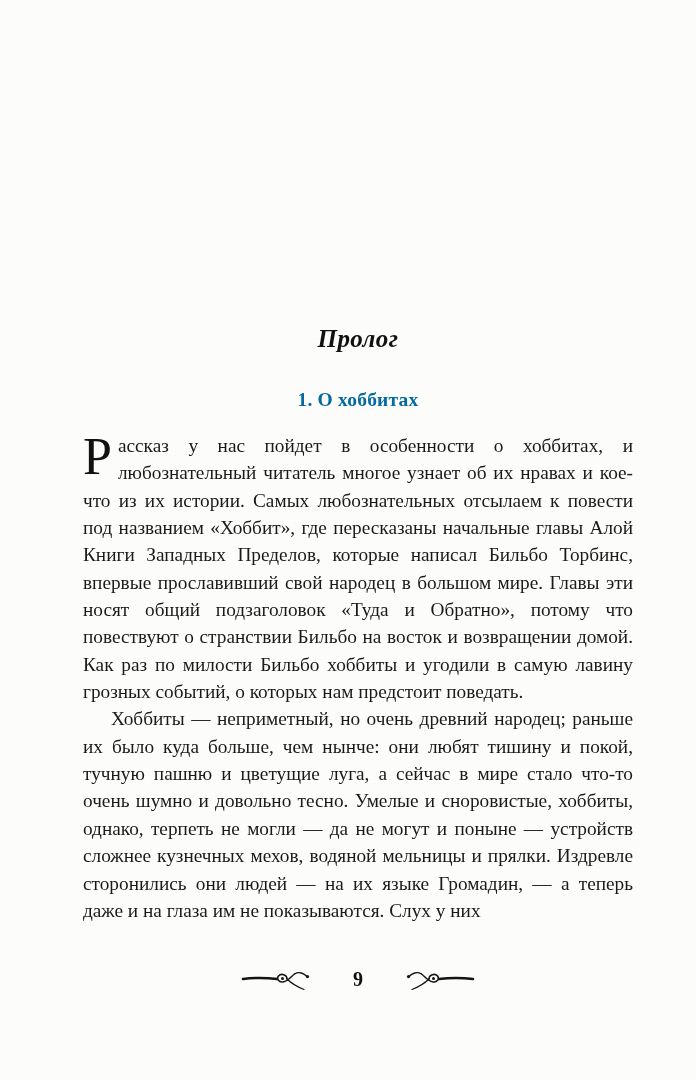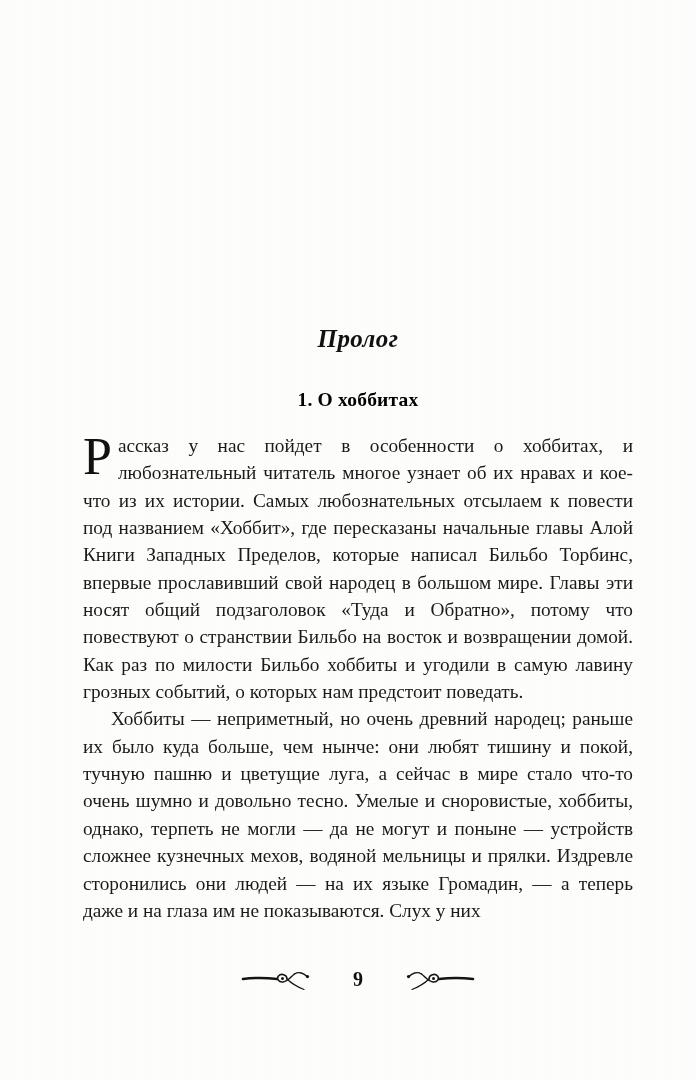--- a/index.html
+++ b/index.html
@@ -63,21 +63,21 @@
     padding: 0;
     position: absolute;
     top: 389px;
     left: 0;
     width: 550px;
     text-align: center;
     font-size: 19.5px;
     font-weight: bold;
     font-style: normal;
     letter-spacing: .2px;
-    color: #000000;
+    color: #0369a1;
   }
 
   .body-copy {
     position: absolute;
     top: 432px;
     left: 0;
     width: 550px;
   }
 
   p.para {

